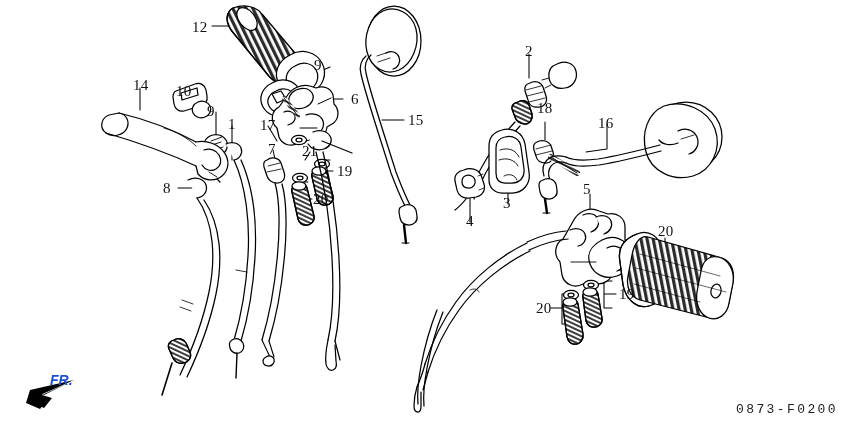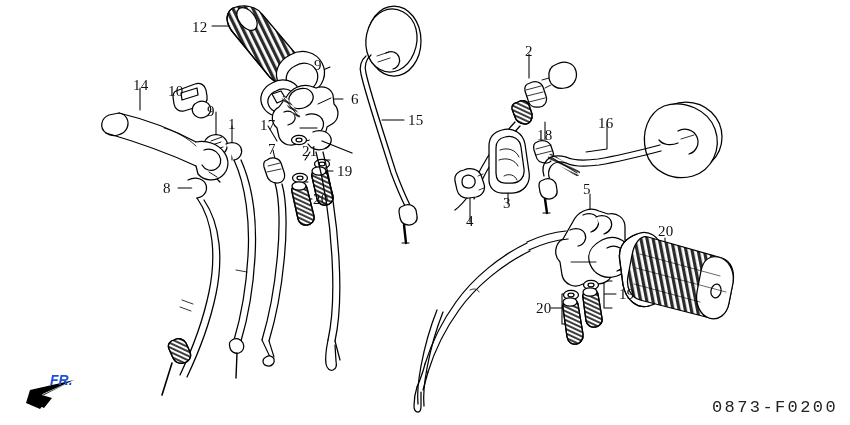--- a/index.html
+++ b/index.html
@@ -4,21 +4,21 @@
 <style>
   html,body{margin:0;padding:0;background:#ffffff;}
   body{width:850px;height:425px;overflow:hidden;
        font-family:"Liberation Serif",serif;}
   #diagram{position:relative;width:850px;height:425px;background:#fff;}
   svg#art{position:absolute;left:0;top:0;width:850px;height:425px;}
   .callout{position:absolute;font-family:"Liberation Serif",serif;
            font-size:15px;color:#111;font-weight:400;line-height:1;
            letter-spacing:0.2px;white-space:nowrap;}
   #partnum{position:absolute;right:12px;bottom:8px;
-           font-family:"Liberation Mono",monospace;font-size:17px;
+           font-family:"Liberation Mono",monospace;font-size:13px;
            letter-spacing:2.4px;color:#222;}
   #fr-label{position:absolute;left:50px;top:372px;
             font-family:"Liberation Sans",sans-serif;font-size:14px;
             font-weight:bold;font-style:italic;color:#1d4ed8;}
 </style>
 </head>
 <body>
 
 <div id="diagram">
 
@@ -377,24 +377,24 @@
     <path d="M335 341 L 340 360" fill="none"></path>
   </g>
 
   </g>
 </svg>
 
 <div class="callout" style="left:192px;top:20px">12</div>
 <div class="callout" style="left:525px;top:44px">2</div>
 <div class="callout" style="left:314px;top:58px">9</div>
 <div class="callout" style="left:133px;top:78px">14</div>
-<div class="callout" style="left:168px;top:84px">10</div>
+<div class="callout" style="left:176px;top:84px">10</div>
 <div class="callout" style="left:351px;top:92px">6</div>
 <div class="callout" style="left:207px;top:104px">9</div>
-<div class="callout" style="left:537px;top:128px">18</div>
+<div class="callout" style="left:537px;top:101px">18</div>
 <div class="callout" style="left:408px;top:113px">15</div>
 <div class="callout" style="left:598px;top:116px">16</div>
 <div class="callout" style="left:228px;top:117px">1</div>
 <div class="callout" style="left:260px;top:118px">17</div>
 <div class="callout" style="left:268px;top:142px">7</div>
 <div class="callout" style="left:302px;top:144px">21</div>
 <div class="callout" style="left:337px;top:164px">19</div>
 <div class="callout" style="left:163px;top:181px">8</div>
 <div class="callout" style="left:583px;top:182px">5</div>
 <div class="callout" style="left:313px;top:192px">20</div>

